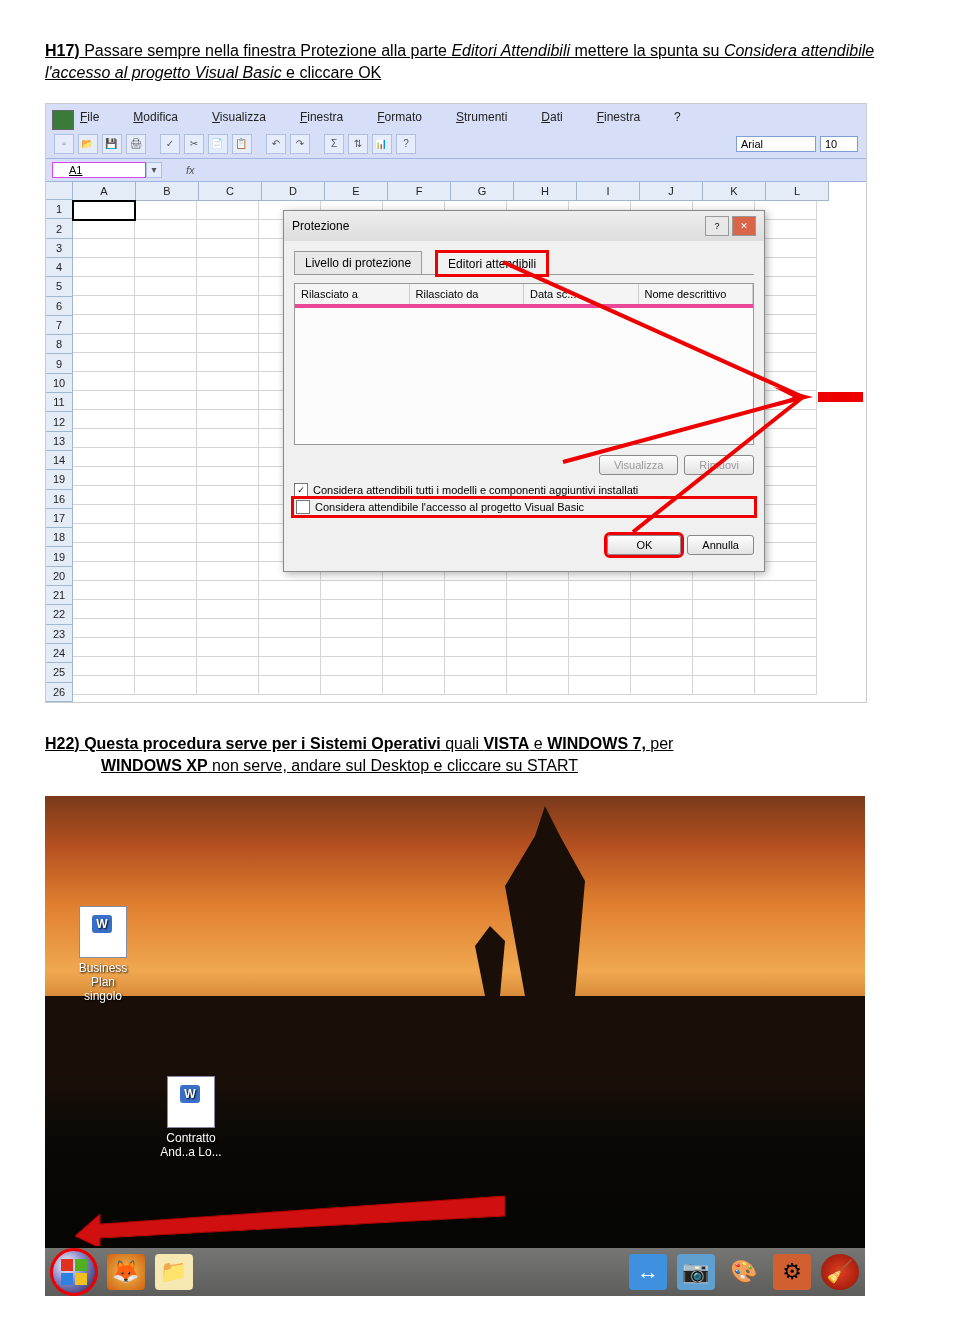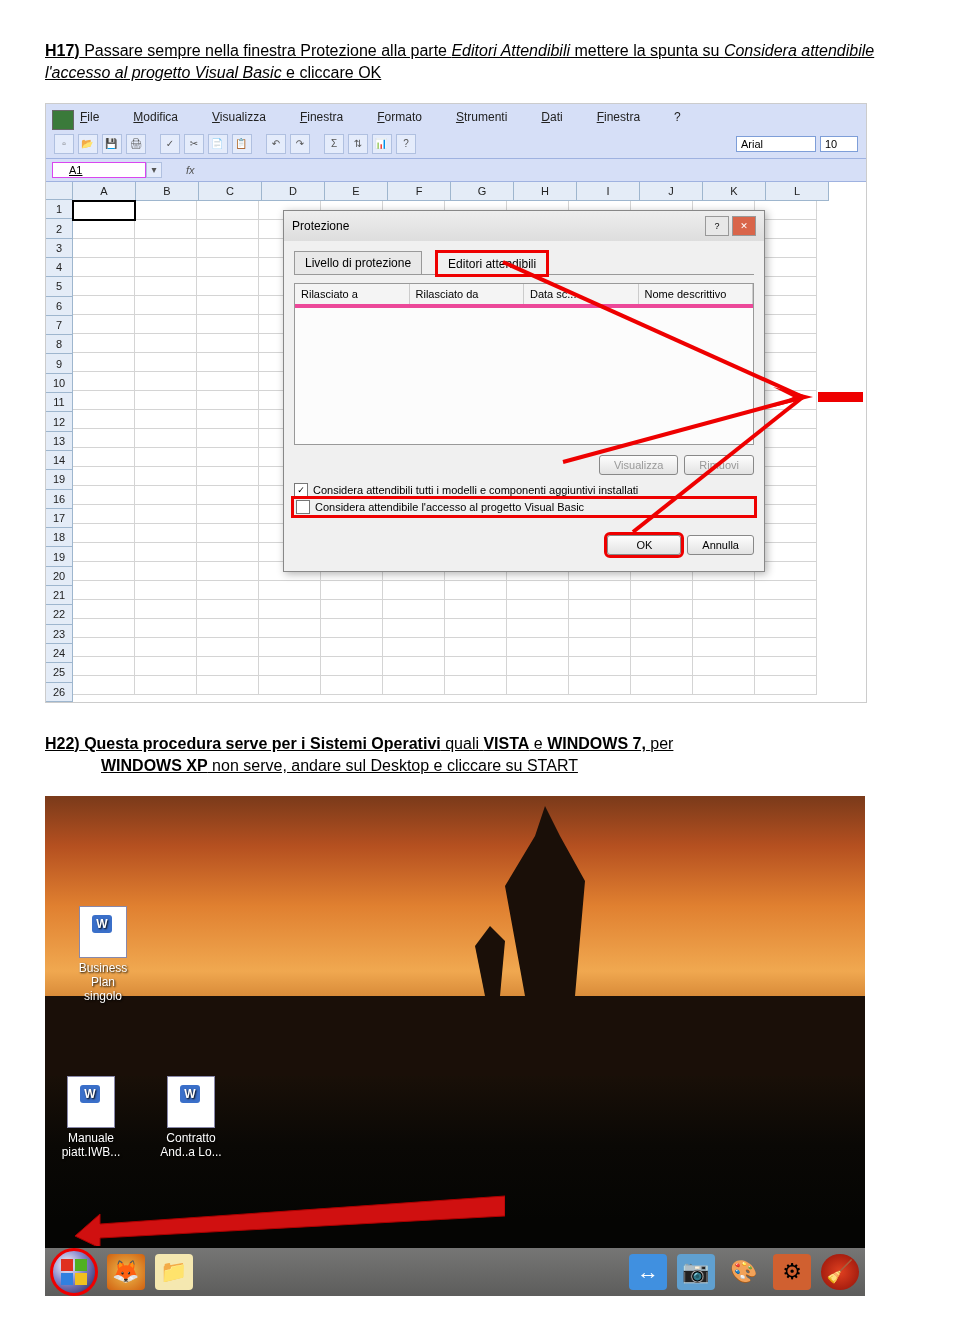--- a/index.html
+++ b/index.html
@@ -785,25 +785,20 @@
     <path d="M 480 200 L 460 90 L 490 40 L 500 10 L 515 40 L 540 85 L 530 200 Z" fill="#1a0f08"></path>
     <path d="M 440 200 L 430 150 L 445 130 L 460 145 L 455 200 Z" fill="#1a0f08"></path>
     <rect x="0" y="200" width="820" height="80" fill="#1a0f08"></rect>
   </svg>
 
   <div class="desk-icon" style="top:110px;left:20px">
     <div class="icon-img"></div>
     <div>Business Plan</div>
     <div>singolo</div>
   </div>
-  <div class="desk-icon" style="top:280px;left:8px">
-    <div class="icon-img"></div>
-    <div>Manuale</div>
-    <div>piatt.IWB...</div>
-  </div>
   <div class="desk-icon" style="top:280px;left:108px">
     <div class="icon-img"></div>
     <div>Contratto</div>
     <div>And..a Lo...</div>
   </div>
 
   <svg class="red-arrow-desk">
     <polygon points="20,60 45,38 45,48 450,20 450,40 45,62 45,72" fill="#d01010" stroke="#a00" stroke-width="1"></polygon>
   </svg>
 

